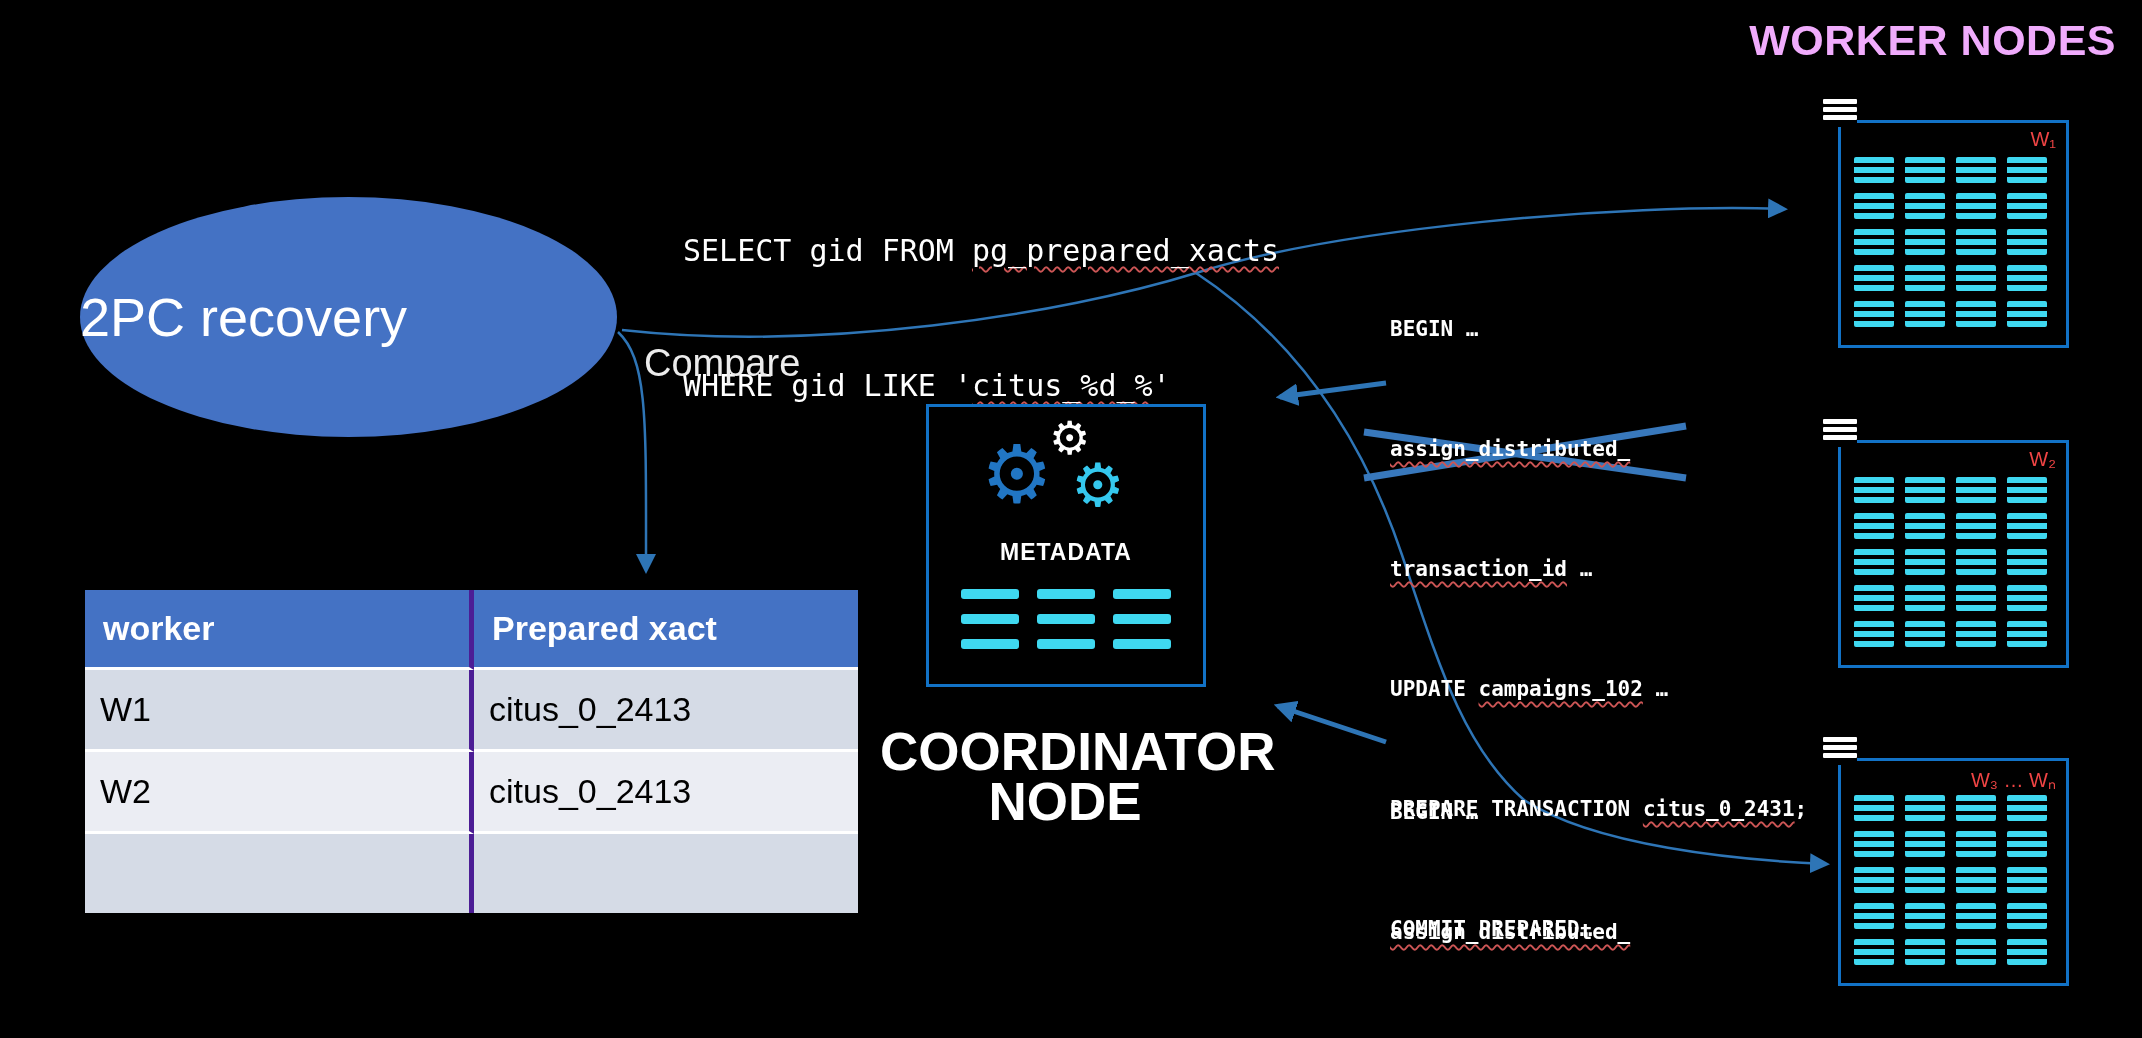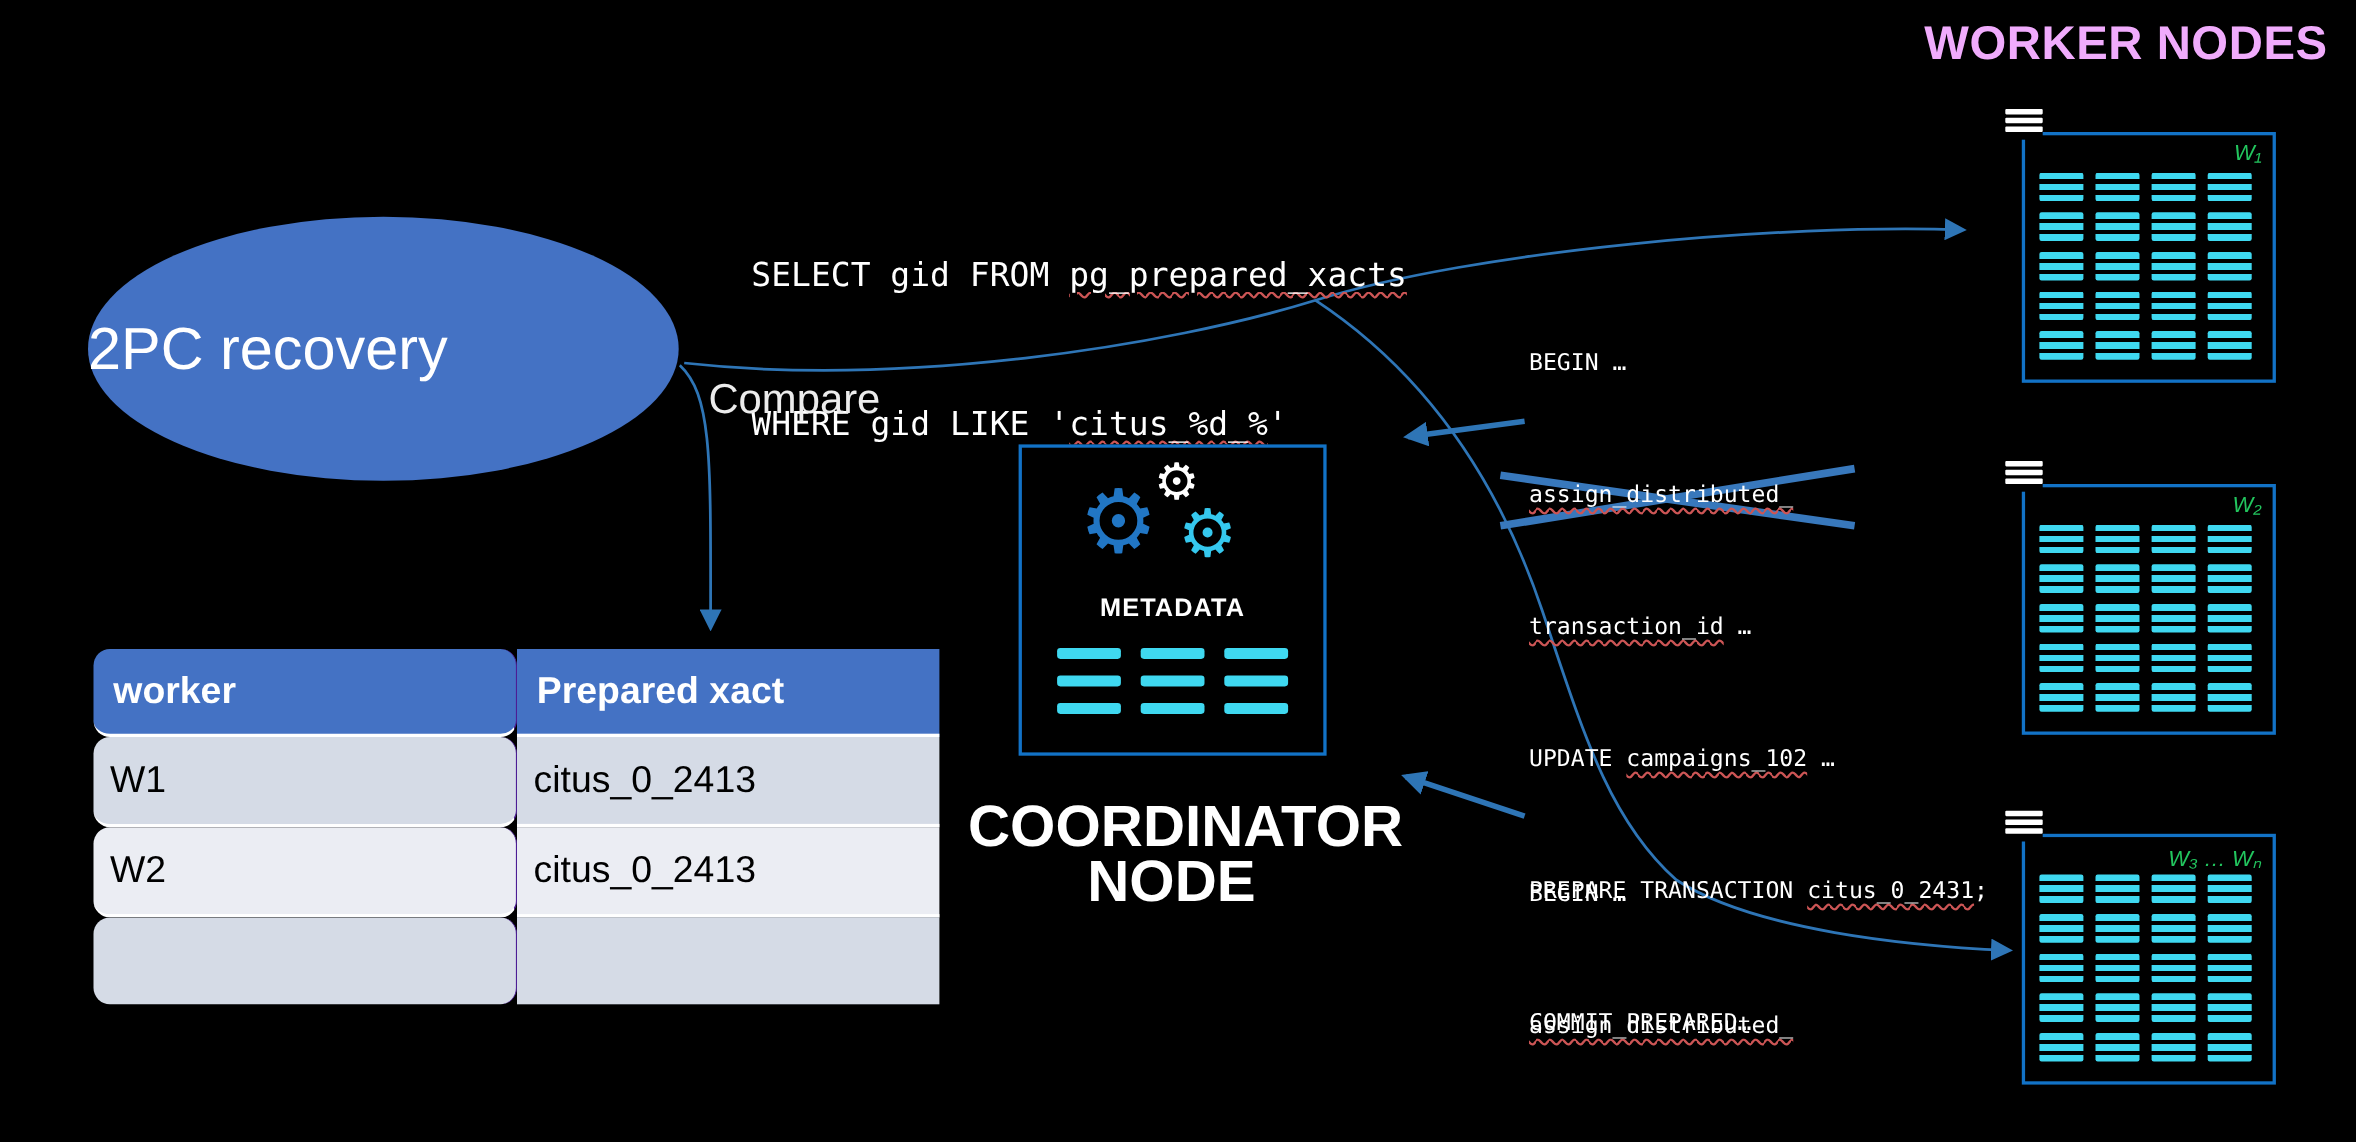--- a/index.html
+++ b/index.html
@@ -21,21 +21,21 @@
            background:#4472C4;display:flex;align-items:center;}
   .ellipse span{font-size:54px;color:#fff;font-weight:500;}
 
   .compare{position:absolute;left:644px;top:342px;font-size:38px;color:#ececec;}
 
   
   .xact-table{position:absolute;left:85px;top:590px;border-collapse:separate;border-spacing:0;
               font-size:34px;color:#000;}
   .xact-table th{width:366px;height:77px;background:#4472C4;color:#fff;font-weight:bold;
                  text-align:left;padding:0 0 0 18px;border-bottom:3px solid #fff;}
-  .xact-table th:first-child,.xact-table td:first-child{border-right:1px solid #4c1d95;border-radius:15px;}
+  .xact-table th:first-child,.xact-table td:first-child{border-right:5px solid #4c1d95;}
   .xact-table td{width:366px;height:79px;padding:0 0 0 15px;text-align:left;}
   .xact-table tbody tr:not(:last-child) td{border-bottom:3px solid #fff;}
   .row-odd td{background:#D5DBE6;}
   .row-even td{background:#EBEDF3;}
 
   
   .coord-box{position:absolute;left:926px;top:404px;width:274px;height:277px;
              border:3px solid #1272C6;background:#000;}
   .gear{position:absolute;font-family:"DejaVu Sans",sans-serif;line-height:1;}
   .gear-blue{left:52px;top:28px;font-size:80px;color:#2176C4;}
@@ -46,32 +46,32 @@
   .mbars{position:absolute;left:32px;top:182px;display:grid;
          grid-template-columns:repeat(3,58px);gap:15px 18px;}
   .mbar{width:58px;height:10px;background:#3FD8F0;border-radius:3px;}
   .coord-title{position:absolute;left:880px;top:727px;width:370px;text-align:center;
                font-size:53px;font-weight:bold;line-height:50px;color:#fff;}
 
   
   .worker-box{position:absolute;left:1838px;width:225px;height:222px;
               border:3px solid #1272C6;background:#000;}
   .wb1{top:120px;}.wb2{top:440px;}.wb3{top:758px;}
-  .wlabel{position:absolute;top:5px;right:10px;font-size:20px;color:#22c55e;font-style:italic;}
+  .wlabel{position:absolute;top:5px;right:10px;font-size:20px;color:#ef4444;}
   .shards{position:absolute;left:13px;top:34px;display:grid;
           grid-template-columns:repeat(4,40px);grid-auto-rows:26px;gap:10px 11px;}
   .shard{background:repeating-linear-gradient(to bottom,#3FD8F0 0 6px,transparent 6px 10px);
          border-radius:2px;}
   .server-icon{position:absolute;left:-18px;top:-25px;width:34px;height:27px;
                background:#000;display:flex;flex-direction:column;gap:3px;padding:1px 0;}
   .sbar{height:5px;background:#fff;border-radius:1px;}
 
   
   .codeblock{position:absolute;left:1390px;font-family:"DejaVu Sans Mono",monospace;
-             font-size:21px;font-weight:normal;color:#fff;line-height:40px;white-space:pre;}
+             font-size:21px;font-weight:bold;color:#fff;line-height:40px;white-space:pre;}
   .cb-top{top:229px;}
   .cb-bottom{top:712px;}
 </style>
 </head>
 <body>
 
 <div class="canvas">
 
   <svg class="arrows" width="2142" height="1038" viewBox="0 0 2142 1038">
     <defs>

